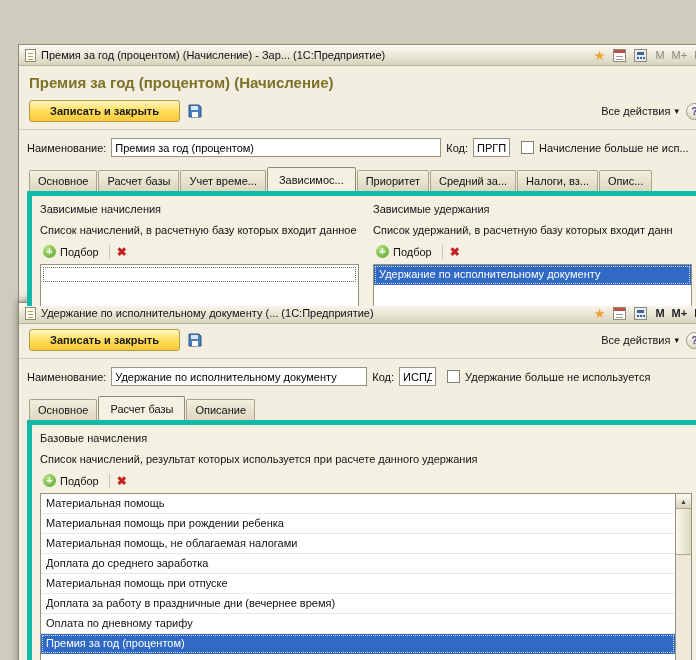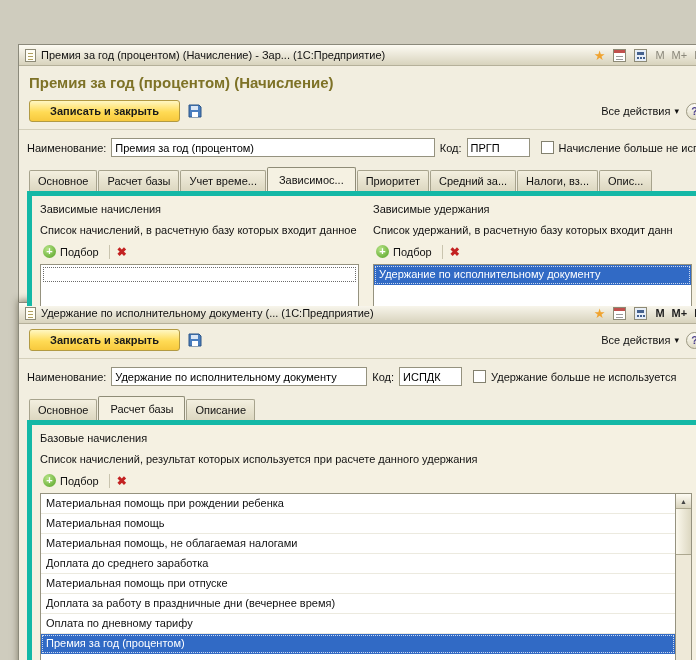--- a/index.html
+++ b/index.html
@@ -30,21 +30,21 @@
 .btn-primary{font:bold 11px "Liberation Sans",sans-serif;padding:4px 20px;background:linear-gradient(#fff7c2,#ffdb55 55%,#f7c93d);border:1px solid #b29a43;border-radius:3px;color:#1a1a1a;cursor:pointer;}
 .icon-btn{display:flex;align-items:center;cursor:pointer;}
 .all-actions{margin-left:auto;display:flex;align-items:center;gap:4px;cursor:pointer;}
 .caret{font-size:9px;line-height:9px;}
 .help-btn{width:17px;height:17px;flex:none;border:1px solid #9b9780;border-radius:50%;background:linear-gradient(#fffef7,#ded9c3);display:flex;align-items:center;justify-content:center;font-weight:bold;color:#4b3e8e;cursor:pointer;}
 .fields{display:flex;align-items:center;gap:5px;margin:8px 0 2px;min-width:0;flex:none;}
 .lbl{white-space:nowrap;}
 .input{height:19px;border:1px solid #95927f;background:#fff;padding:0 3px;font:11px "Liberation Sans",sans-serif;}
 .w-name-top{width:330px;}
 .w-name-bottom{width:256px;}
-.w-code{width:63px;}
+.w-code{width:37px;}
 .checkbox{width:13px;height:13px;flex:none;border:1px solid #83816f;background:#fff;margin-left:6px;cursor:pointer;}
 .chk-label{white-space:nowrap;overflow:hidden;min-width:0;}
 .tabs{display:flex;align-items:flex-end;margin-top:8px;padding-left:2px;position:relative;z-index:2;flex:none;overflow:hidden;}
 .tab{flex:none;padding:4px 8px;margin-right:1px;background:linear-gradient(#f3efdf,#dcd7c0);border:1px solid #a7a38d;border-bottom:none;border-radius:2px 2px 0 0;white-space:nowrap;cursor:pointer;}
 .tab.active{background:#f5f1e2;padding:6px 11px;border-color:#8f8c77;margin-bottom:-1px;}
 .tab-panel{border:5px solid #14b8a6;background:#f5f1e2;padding:6px 8px;position:relative;z-index:1;}
 .window.top .tab-panel{height:132px;}
 .window.bottom .tab-panel{flex:1;display:flex;flex-direction:column;min-height:0;}
 .two-col{display:flex;gap:14px;}
 .two-col .col{flex:1;min-width:0;display:flex;flex-direction:column;}
@@ -209,22 +209,22 @@
       <div class="mini-toolbar">
         <span class="pick-btn">
             <span class="plus-icon">+</span>
             <span>Подбор</span>
           </span>
         <span class="tb-sep"></span>
         <span class="x-icon">✖</span>
       </div>
       <div class="list-area">
         <div class="list">
+            <div class="row">Материальная помощь</div>
             <div class="row">Материальная помощь при рождении ребенка</div>
-            <div class="row">Материальная помощь</div>
             <div class="row">Материальная помощь, не облагаемая налогами</div>
             <div class="row">Доплата до среднего заработка</div>
             <div class="row">Материальная помощь при отпуске</div>
             <div class="row">Доплата за работу в праздничные дни (вечернее время)</div>
             <div class="row">Оплата по дневному тарифу</div>
             <div class="row selected">Премия за год (процентом)</div>
           </div>
         <div class="vscroll">
           <span class="scroll-btn">▲</span>
           <span class="scroll-track">

